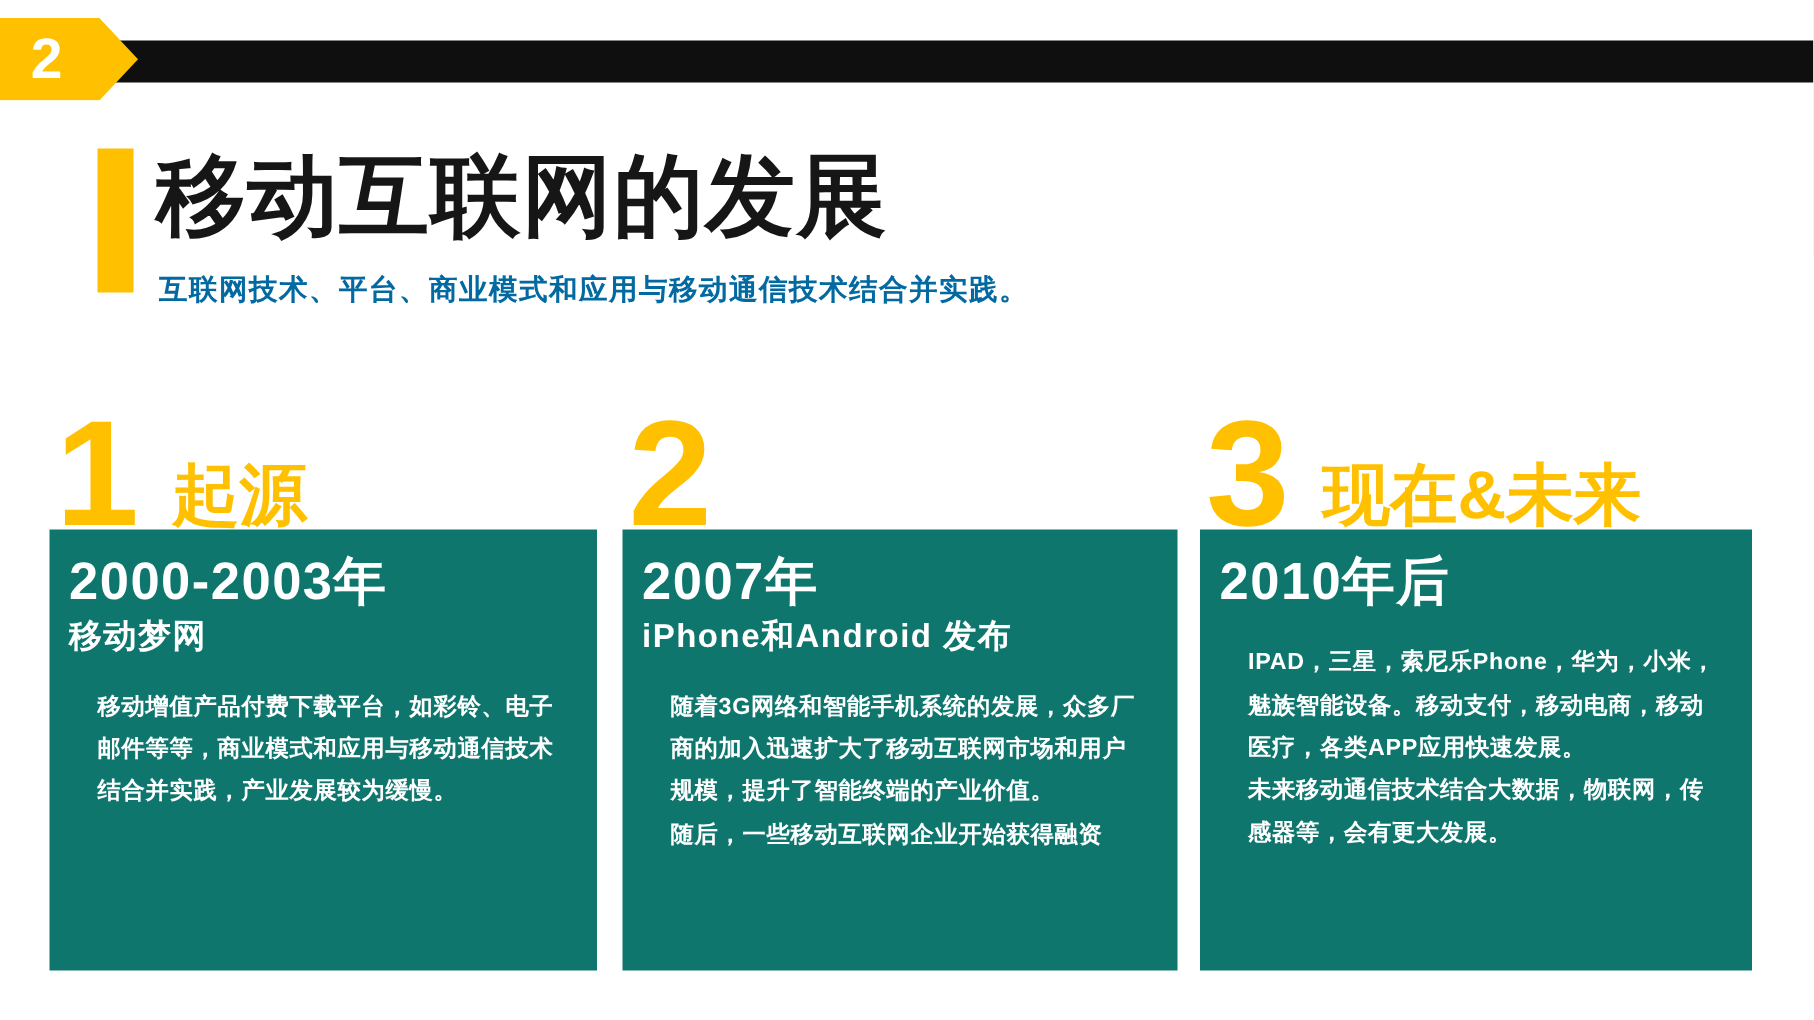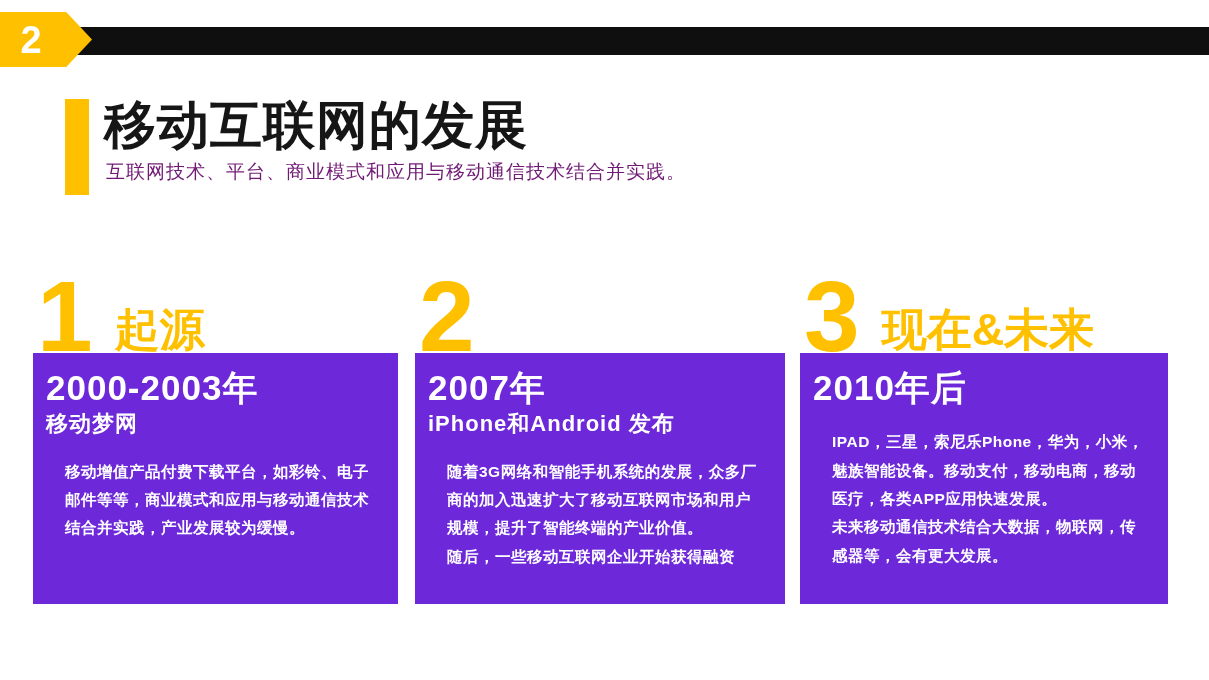--- a/index.html
+++ b/index.html
@@ -29,26 +29,26 @@
     color:#ffffff; font-size:38px; font-weight:800; line-height:1;
   }
 
   
   .accent-bar {
     position:absolute; left:65px; top:99px; width:24px; height:96px;
     background:#FFC000;
   }
   .page-title {
     position:absolute; left:104px; top:96px; margin:0;
-    font-size:52px; font-weight:800; color:#161616; letter-spacing:1px;
+    font-size:60px; font-weight:800; color:#161616; letter-spacing:1px;
     line-height:1.15; white-space:nowrap;text-align:right;
   }
   .page-subtitle {
-    position:absolute; left:106px; top:159px; margin:0;
-    font-size:19px; font-weight:400; color:#701a75; letter-spacing:1px;
+    position:absolute; left:106px; top:180px; margin:0;
+    font-size:19px; font-weight:700; color:#0369a1; letter-spacing:1px;
     white-space:nowrap;
   }
 
   
   .col { position:absolute; top:268px; }
   .col-1 { left:33px;  width:365px; }
   .col-2 { left:415px; width:370px; }
   .col-3 { left:800px; width:368px; }
   .col .head {
     position:absolute; top:0; left:4px; height:84px;
@@ -56,22 +56,22 @@
   }
   .col .num {
     font-size:100px; font-weight:800; color:#FFC000; line-height:0.72;
   }
   .col .label {
     font-size:45px; font-weight:800; color:#FFC000;
     line-height:0.95; margin-left:22px;
   }
 
   .col .box {
-    position:absolute; top:85px; left:0; right:0; height:251px;
-    background:#6d28d9; box-sizing:border-box;
+    position:absolute; top:85px; left:0; right:0; height:294px;
+    background:#0f766e; box-sizing:border-box;
     padding:15px 12px 0 13px;
   }
   .col .period {
     font-size:35px; font-weight:800; color:#ffffff; line-height:1.15;
     letter-spacing:1px;
   }
   .col .box-sub {
     font-size:22px; font-weight:700; color:#ffffff; line-height:1.2;
     margin-top:3px; letter-spacing:1px;
   }

